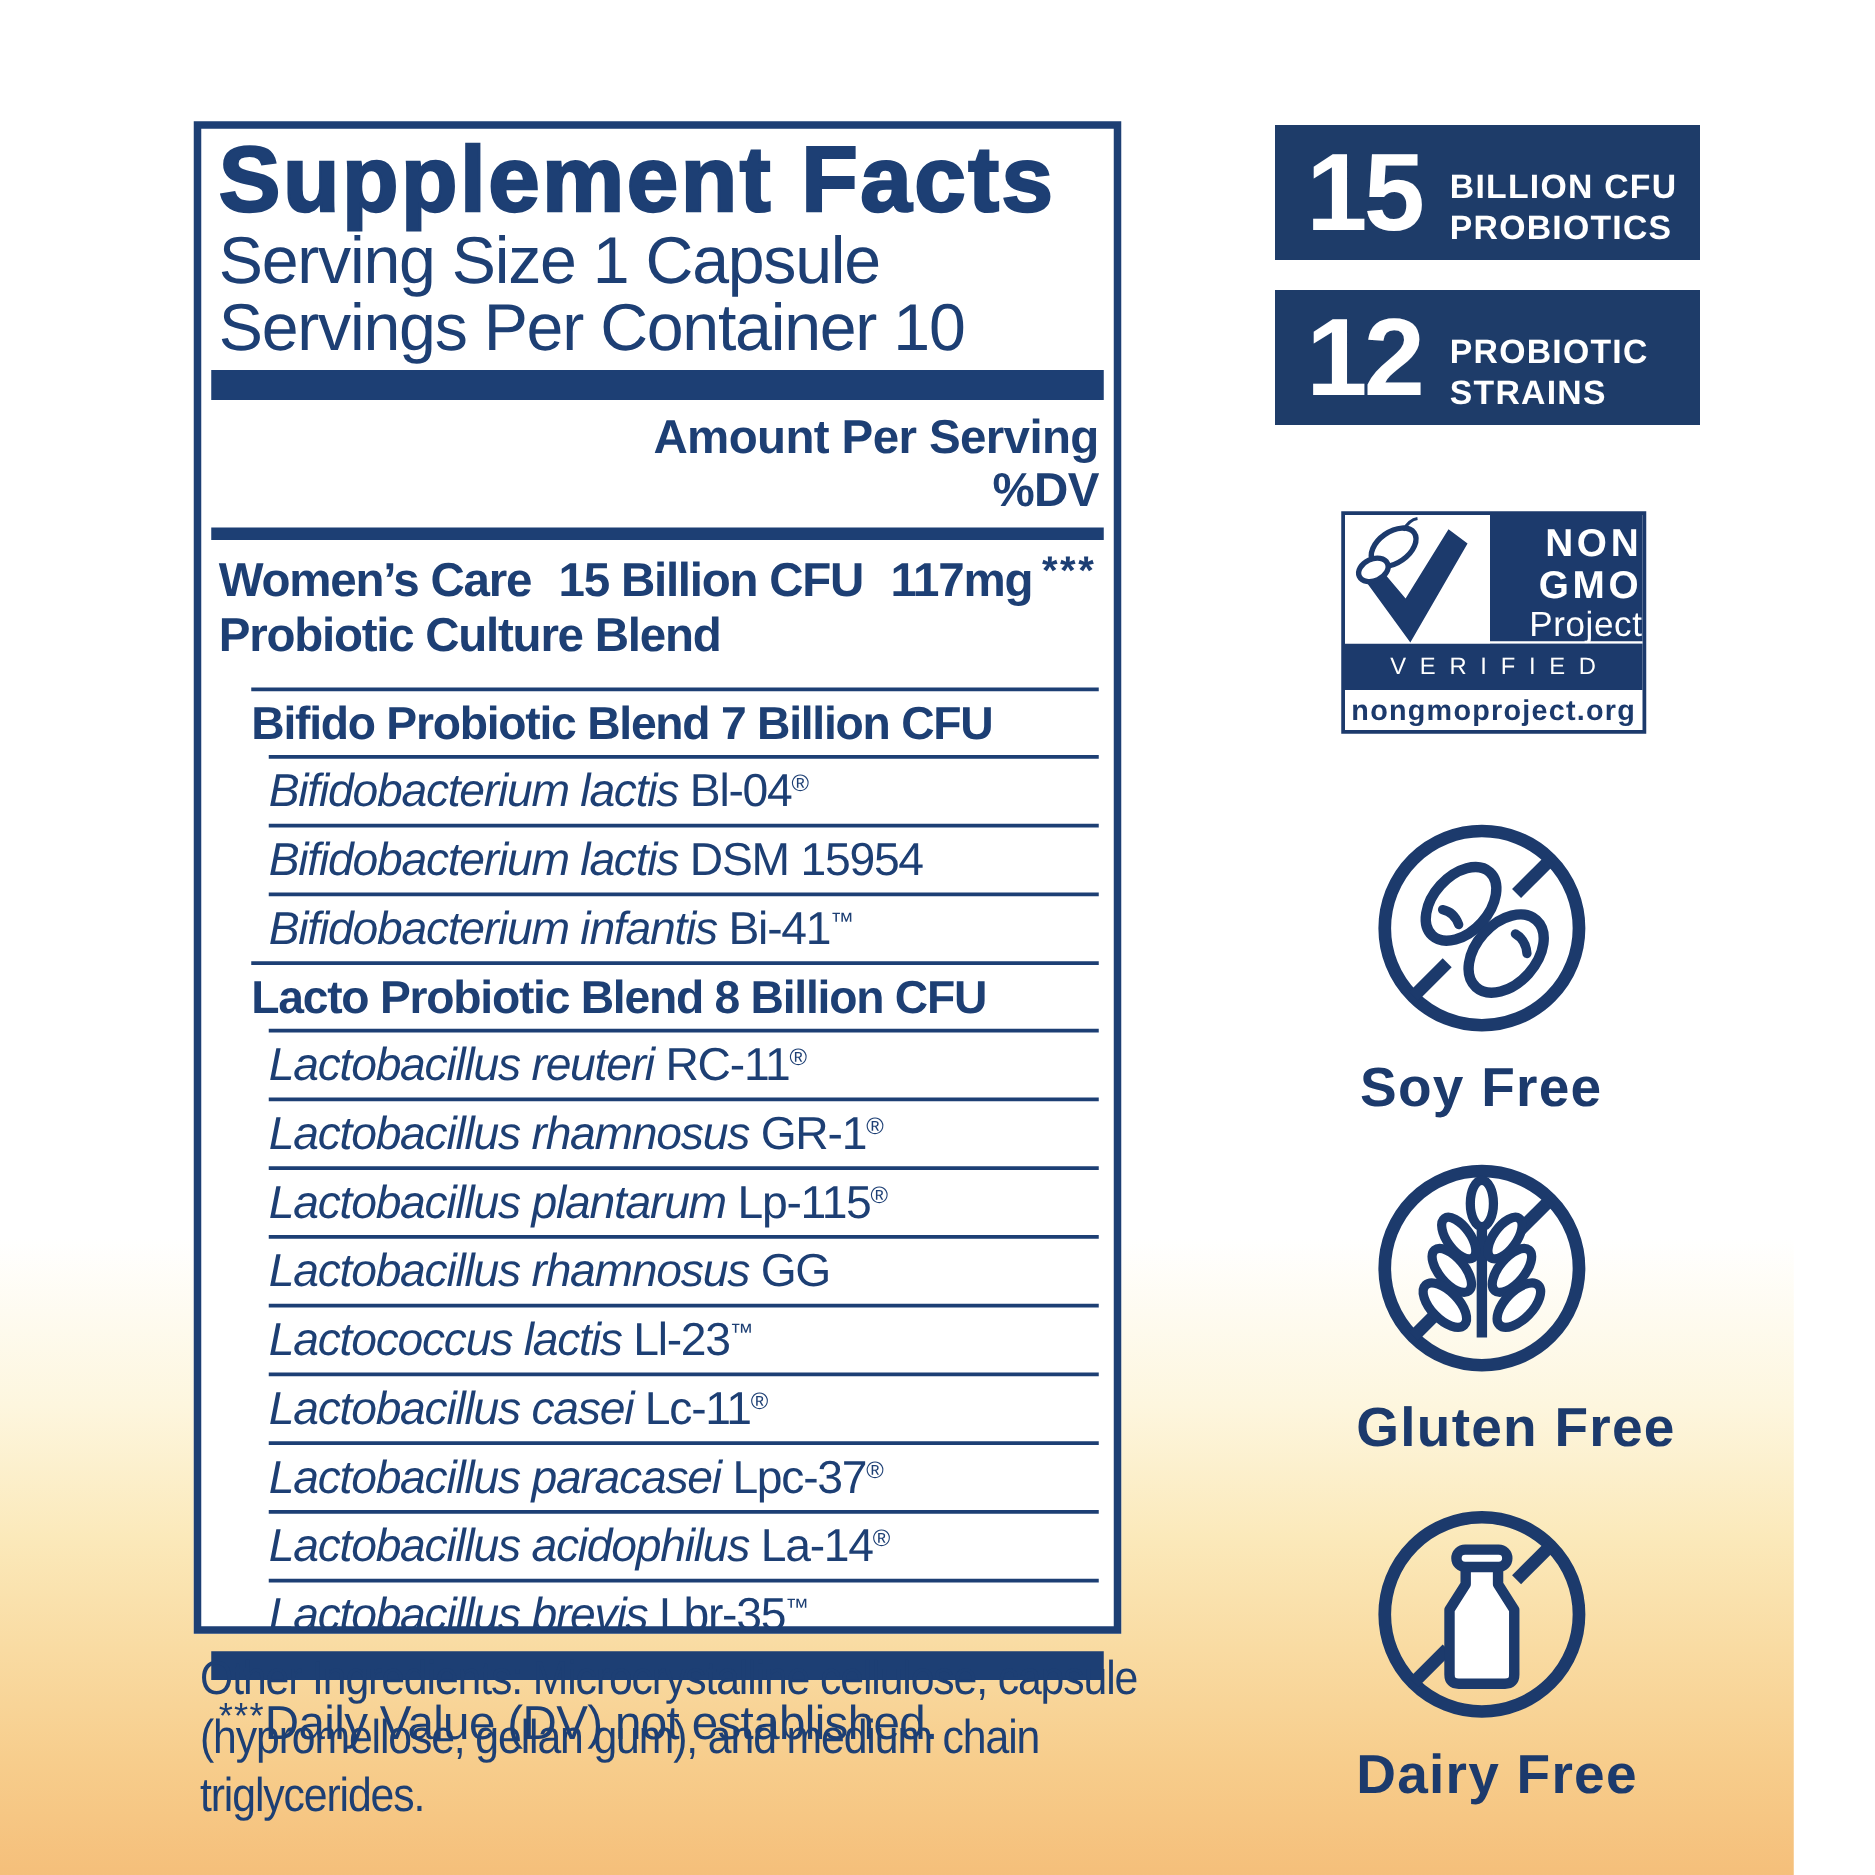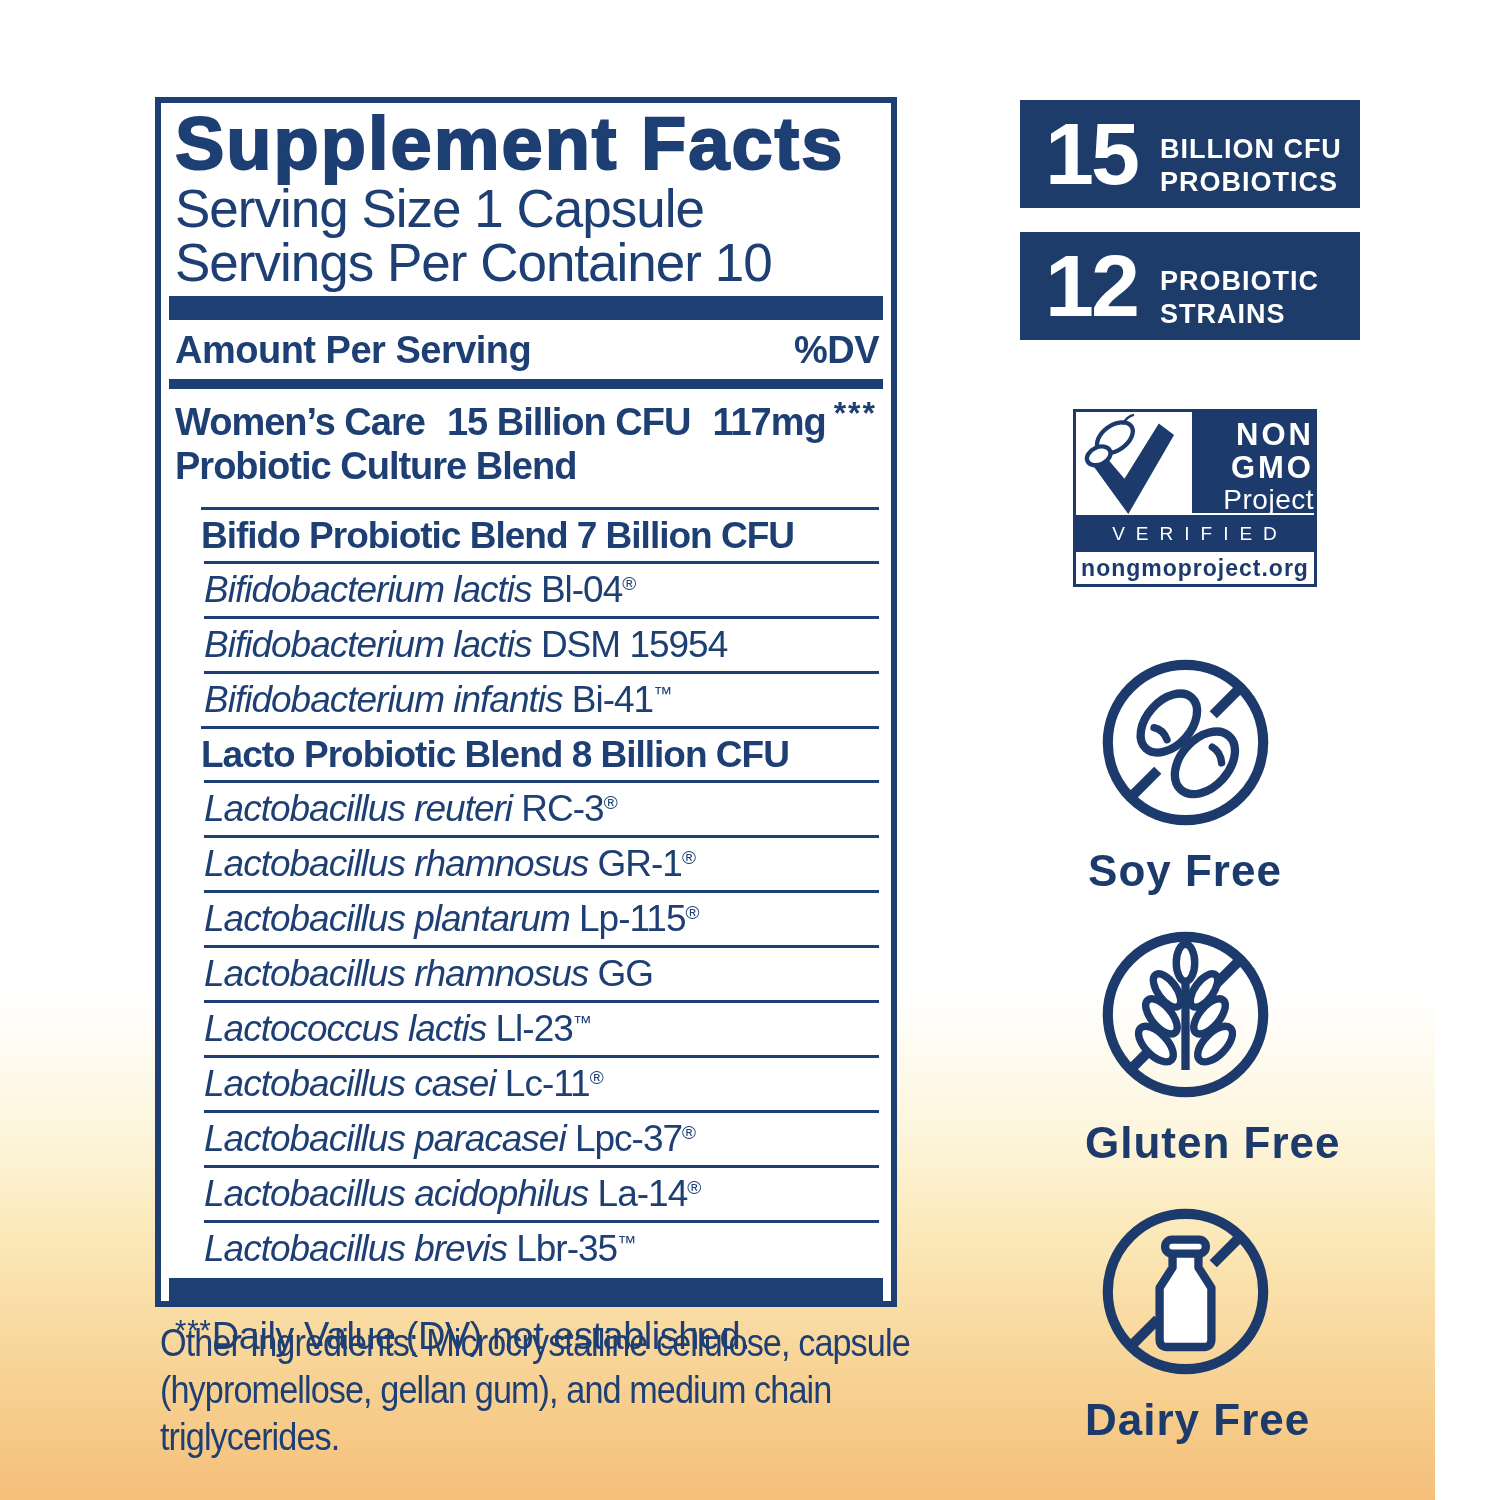--- a/index.html
+++ b/index.html
@@ -21,32 +21,32 @@
     padding:0 12px 0 14px;color:var(--navy);
   }
   .sf-title{
     font-size:74px;font-weight:800;letter-spacing:2px;line-height:70px;
     margin-top:6px;-webkit-text-stroke:2px var(--navy);white-space:nowrap;
   }
   .sf-serving{font-size:53px;line-height:48px;letter-spacing:-1px;margin-top:6px;}
   .bar-thick{height:24px;background:var(--navy);margin:9px -4px 0 -6px;}
   .sf-header-row{
     display:flex;justify-content:space-between;align-items:flex-end;
-    font-weight:bold;font-size:38px;letter-spacing:-0.5px;padding:9px 0 7px;
+    font-weight:bold;font-size:38px;letter-spacing:-0.5px;padding:9px 0 7px;flex-direction:column;
   }
   .bar-thin{height:10px;background:var(--navy);margin:0 -4px 0 -6px;}
   .main-row{position:relative;font-weight:bold;font-size:38px;line-height:44px;letter-spacing:-1px;padding:11px 0 19px;}
   .main-row .gap{display:inline-block;width:22px;}
   .main-dv{position:absolute;right:2px;top:2px;font-size:32px;letter-spacing:2px;}
   .sec-head{
     border-top:3px solid var(--navy);margin-left:26px;
     font-weight:bold;font-size:37px;line-height:36px;letter-spacing:-1px;padding:8px 0 7px;
   }
   .strain{
-    border-top:3px solid var(--navy);margin-left:29px;
+    border-top:3px solid var(--navy);margin-left:40px;
     font-size:37px;line-height:36px;letter-spacing:-1px;padding:8px 0 8px;white-space:nowrap;
   }
   .strain .species{font-style:italic;}
   .strain sup{font-size:19px;line-height:0;vertical-align:12px;letter-spacing:0;}
   .bar-bottom{height:23px;background:var(--navy);margin:3px -4px 0 -6px;}
   .sf-footnote{font-size:38px;letter-spacing:-0.5px;padding-top:13px;}
   .sf-footnote .stars{font-size:29px;vertical-align:9px;letter-spacing:1px;}
   .other-ing{
     position:absolute;left:160px;top:1320px;width:860px;
     color:var(--navy);font-size:38px;line-height:47px;letter-spacing:-1px;
@@ -115,21 +115,21 @@
       <br>
       <span>Probiotic Culture Blend</span>
     </div>
 
     <div class="sec-head">Bifido Probiotic Blend 7 Billion CFU</div>
     <div class="strain"><span class="species">Bifidobacterium lactis</span> <span>Bl-04</span><sup>®</sup></div>
     <div class="strain"><span class="species">Bifidobacterium lactis</span> <span>DSM 15954</span><sup></sup></div>
     <div class="strain"><span class="species">Bifidobacterium infantis</span> <span>Bi-41</span><sup>™</sup></div>
 
     <div class="sec-head">Lacto Probiotic Blend 8 Billion CFU</div>
-    <div class="strain"><span class="species">Lactobacillus reuteri</span> <span>RC-3</span><sup>®</sup></div>
+    <div class="strain"><span class="species">Lactobacillus reuteri</span> <span>RC-11</span><sup>®</sup></div>
     <div class="strain"><span class="species">Lactobacillus rhamnosus</span> <span>GR-1</span><sup>®</sup></div>
     <div class="strain"><span class="species">Lactobacillus plantarum</span> <span>Lp-115</span><sup>®</sup></div>
     <div class="strain"><span class="species">Lactobacillus rhamnosus</span> <span>GG</span><sup></sup></div>
     <div class="strain"><span class="species">Lactococcus lactis</span> <span>Ll-23</span><sup>™</sup></div>
     <div class="strain"><span class="species">Lactobacillus casei</span> <span>Lc-11</span><sup>®</sup></div>
     <div class="strain"><span class="species">Lactobacillus paracasei</span> <span>Lpc-37</span><sup>®</sup></div>
     <div class="strain"><span class="species">Lactobacillus acidophilus</span> <span>La-14</span><sup>®</sup></div>
     <div class="strain"><span class="species">Lactobacillus brevis</span> <span>Lbr-35</span><sup>™</sup></div>
 
     <div class="bar-bottom"></div>

